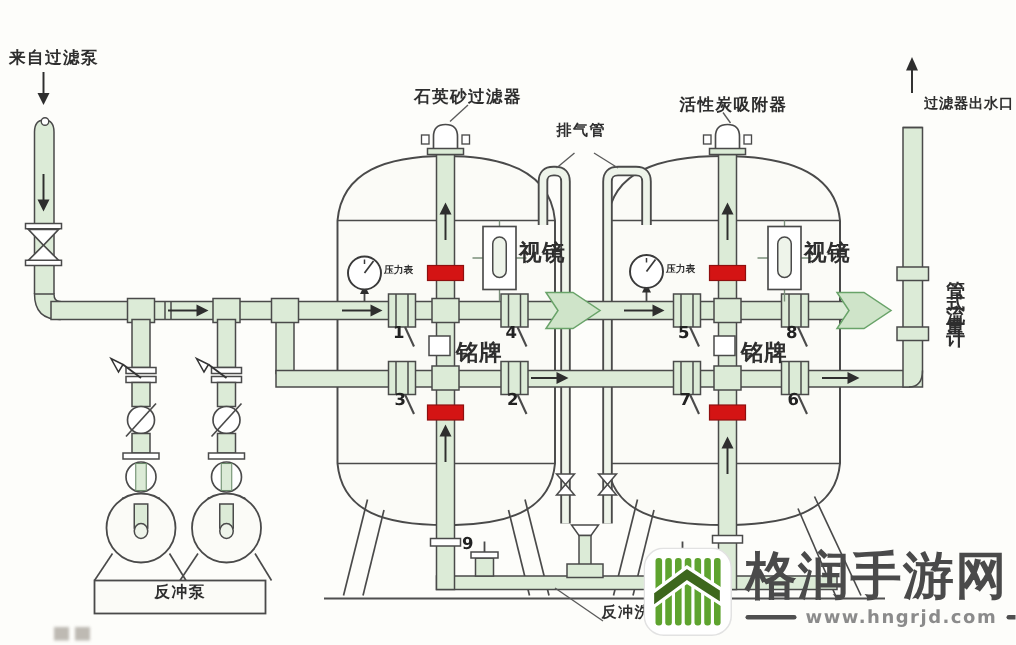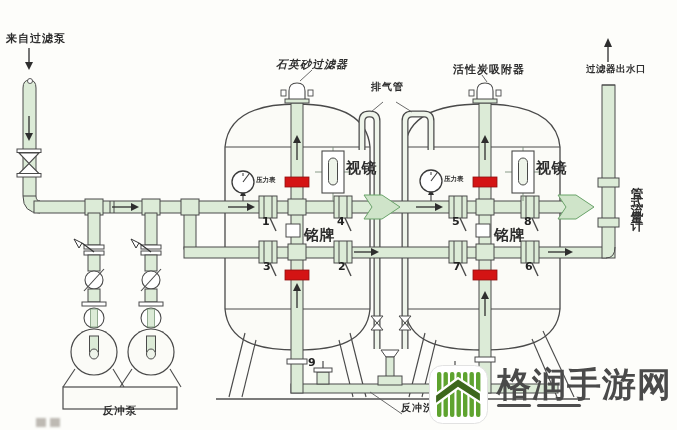--- a/index.html
+++ b/index.html
@@ -300,32 +300,32 @@
   <g stroke="#5a5a5a" stroke-width="0.9">
     <line x1="312" y1="70" x2="300" y2="81"></line>
     <line x1="482" y1="75" x2="487" y2="82"></line>
     <line x1="383" y1="102" x2="371" y2="112"></line>
     <line x1="396" y1="102" x2="412" y2="112"></line>
     <line x1="370" y1="392" x2="402" y2="414"></line>
   </g>
 </svg>
 
 <div class="lbl t11" style="left:6px;top:31px;">来自过滤泵</div>
-<div class="lbl t11" style="left:276px;top:57px;font-style:italic;">石英砂过滤器</div>
+<div class="lbl t11" style="left:276px;top:57px;">石英砂过滤器</div>
 <div class="lbl t11" style="left:453px;top:62px;">活性炭吸附器</div>
-<div class="lbl t9" style="left:586px;top:63px;font-size:9.5px;">过滤器出水口</div>
+<div class="lbl t9" style="left:616px;top:63px;font-size:9.5px;">过滤器出水口</div>
 <div class="lbl t10" style="left:371px;top:80px;">排气管</div>
 <div class="lbl t9" style="left:346px;top:159px;">视镜</div>
 <div class="lbl t9" style="left:536px;top:159px;">视镜</div>
 <div class="lbl t6" style="left:256px;top:176px;">压力表</div>
 <div class="lbl t6" style="left:444px;top:175px;">压力表</div>
 <div class="lbl t9" style="left:304px;top:226px;">铭牌</div>
 <div class="lbl t9" style="left:494px;top:226px;">铭牌</div>
 <div class="vtext" style="left:628px;top:177px;height:100px;">管式流量计</div>
-<div class="lbl t10" style="left:63px;top:404px;width:114px;text-align:center;font-size:10.5px;">反冲泵</div>
+<div class="lbl t10" style="left:63px;top:388px;width:114px;text-align:center;font-size:10.5px;">反冲泵</div>
 <div class="lbl t10" style="left:401px;top:401px;">反冲洗</div>
 
 <div class="num" style="left:262px;top:215px;">1</div>
 <div class="num" style="left:337px;top:215px;">4</div>
 <div class="num" style="left:452px;top:215px;">5</div>
 <div class="num" style="left:524px;top:215px;">8</div>
 <div class="num" style="left:263px;top:260px;">3</div>
 <div class="num" style="left:338px;top:260px;">2</div>
 <div class="num" style="left:453px;top:260px;">7</div>
 <div class="num" style="left:525px;top:260px;">6</div>
@@ -348,18 +348,19 @@
       <rect x="34" y="7" width="4.4" height="45" rx="2"></rect>
       <rect x="40.5" y="7" width="4.4" height="45" rx="2"></rect>
       <rect x="47" y="7" width="4.4" height="45" rx="2"></rect>
     </g>
     <polygon points="6,30 29,13 52,28 52,38 29,23 6,40" fill="#3d671d" stroke="#ffffff" stroke-width="2.2"></polygon>
   </svg>
   <div class="wm-text">
     <div class="wm-name">格润手游网</div>
     <div class="wm-urlrow">
       <span class="wm-dash l"></span>
+      <span class="wm-url">www.hngrjd.com</span>
       <span class="wm-dash r"></span>
     </div>
   </div>
 </div>
 
 </div>
 
 </body></html>

